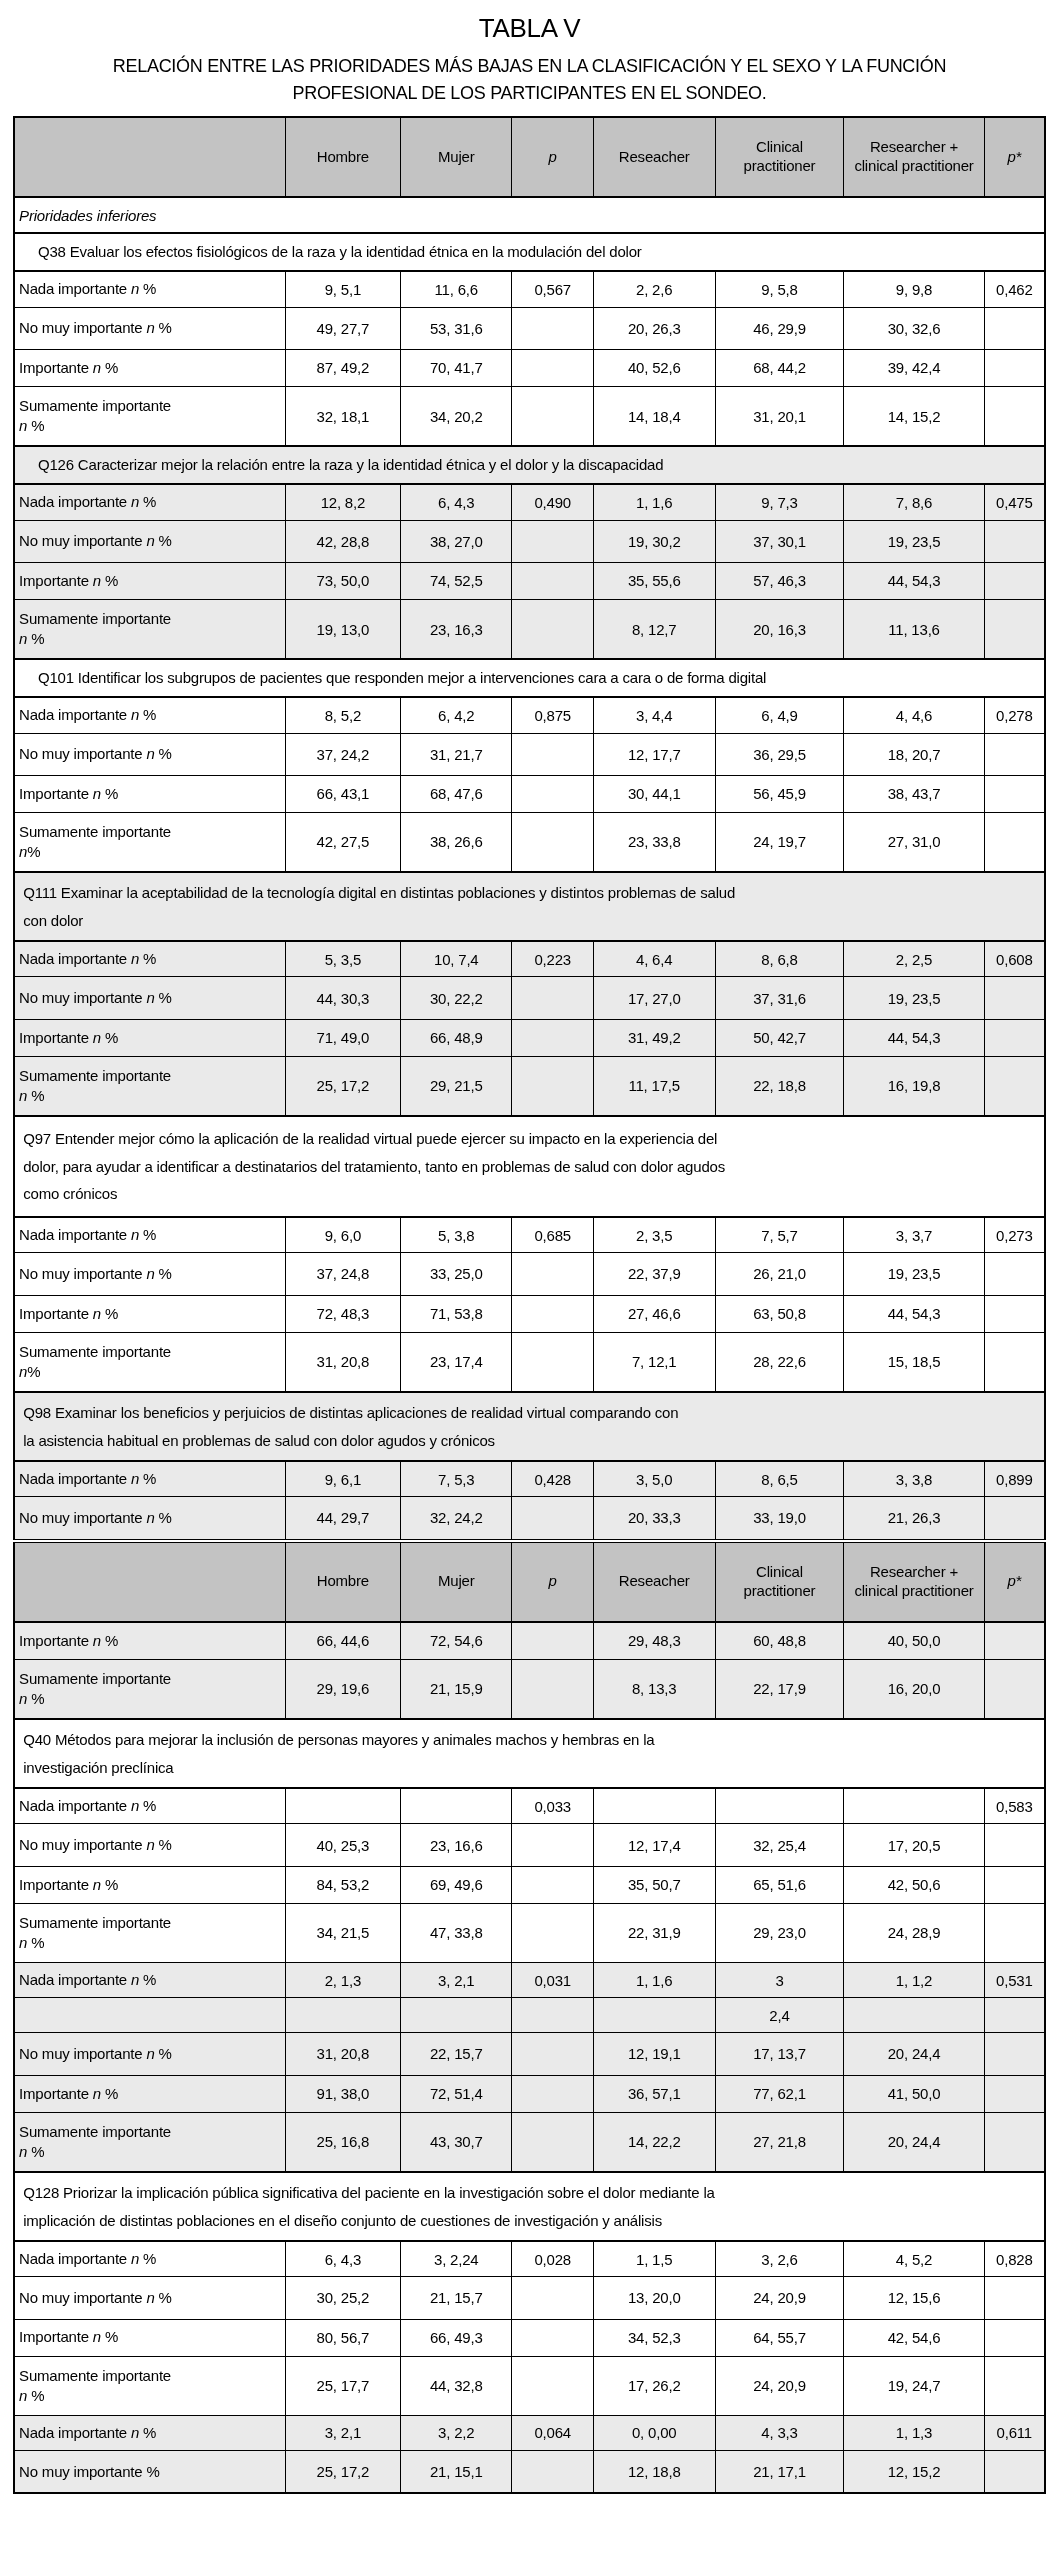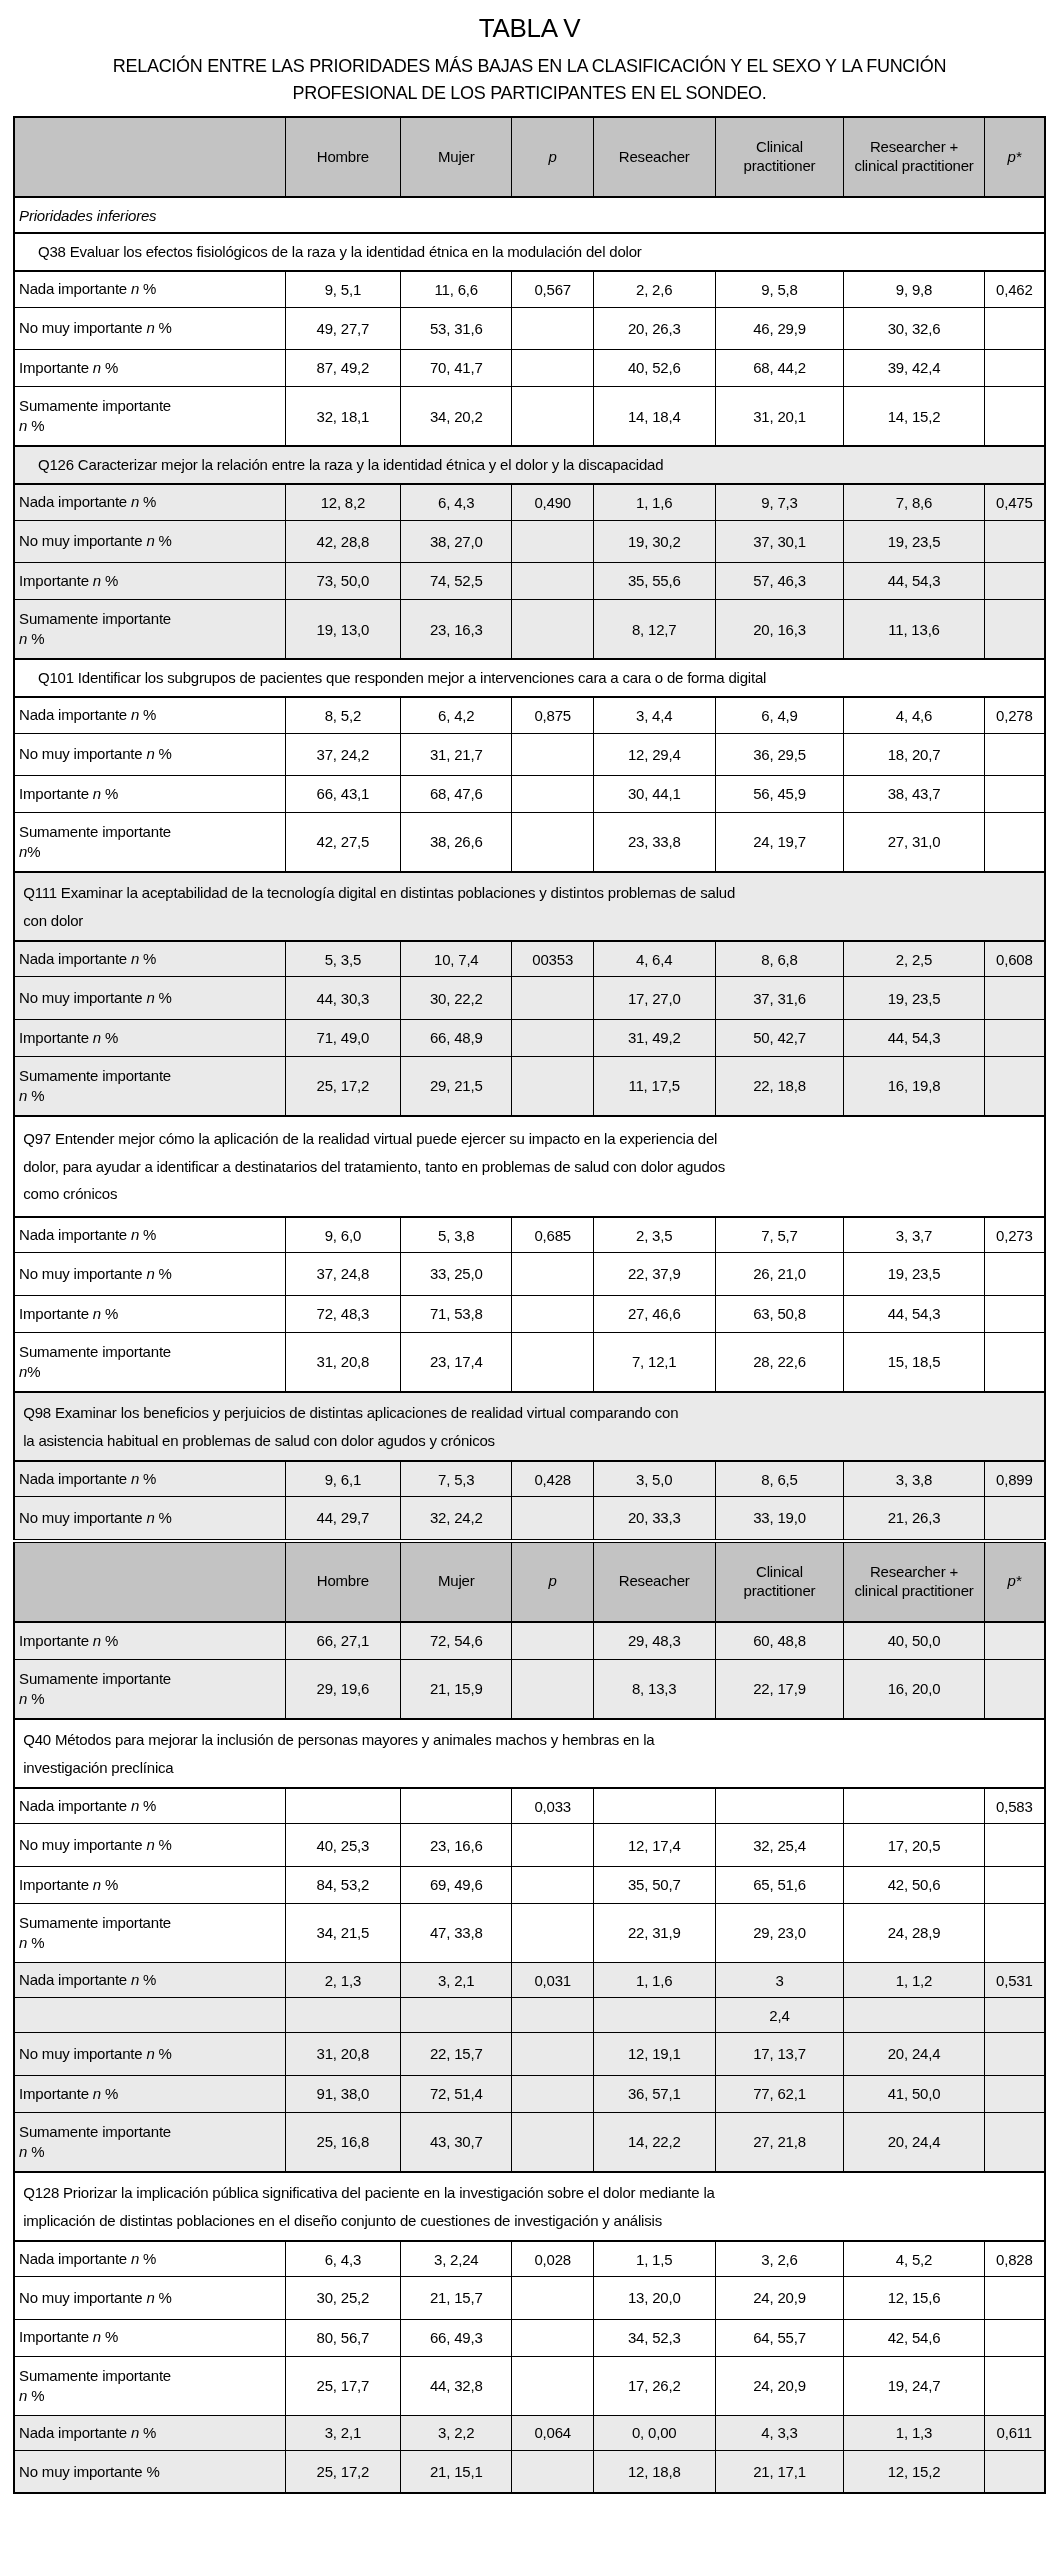--- a/index.html
+++ b/index.html
@@ -160,21 +160,21 @@
           <td class="c-val">3, 4,4</td>
           <td class="c-val">6, 4,9</td>
           <td class="c-val">4, 4,6</td>
           <td class="c-val">0,278</td>
         </tr>
         <tr class="drow s-white rt-nomuy">
           <td class="c-label">No muy importante <i>n</i> %</td>
           <td class="c-val">37, 24,2</td>
           <td class="c-val">31, 21,7</td>
           <td class="c-val"></td>
-          <td class="c-val">12, 29,4</td>
+          <td class="c-val">12, 17,7</td>
           <td class="c-val">36, 29,5</td>
           <td class="c-val">18, 20,7</td>
           <td class="c-val"></td>
         </tr>
         <tr class="drow s-white rt-imp">
           <td class="c-label">Importante <i>n</i> %</td>
           <td class="c-val">66, 43,1</td>
           <td class="c-val">68, 47,6</td>
           <td class="c-val"></td>
           <td class="c-val">30, 44,1</td>
@@ -193,21 +193,21 @@
           <td class="c-val"></td>
         </tr>
         <tr class="qrow s-grey q2">
           <td colspan="8" class="c-q">Q111 Examinar la aceptabilidad de la tecnología digital en distintas poblaciones y distintos problemas de salud
 con dolor</td>
         </tr>
         <tr class="drow s-grey rt-nada">
           <td class="c-label">Nada importante <i>n</i> %</td>
           <td class="c-val">5, 3,5</td>
           <td class="c-val">10, 7,4</td>
-          <td class="c-val">00353</td>
+          <td class="c-val">0,223</td>
           <td class="c-val">4, 6,4</td>
           <td class="c-val">8, 6,8</td>
           <td class="c-val">2, 2,5</td>
           <td class="c-val">0,608</td>
         </tr>
         <tr class="drow s-grey rt-nomuy">
           <td class="c-label">No muy importante <i>n</i> %</td>
           <td class="c-val">44, 30,3</td>
           <td class="c-val">30, 22,2</td>
           <td class="c-val"></td>
@@ -310,21 +310,21 @@
           <td class="c-hdr">Hombre</td>
           <td class="c-hdr">Mujer</td>
           <td class="c-hdr it">p</td>
           <td class="c-hdr">Reseacher</td>
           <td class="c-hdr">Clinical practitioner</td>
           <td class="c-hdr">Researcher + clinical practitioner</td>
           <td class="c-hdr it">p*</td>
         </tr>
         <tr class="drow s-grey rt-imp">
           <td class="c-label">Importante <i>n</i> %</td>
-          <td class="c-val">66, 27,1</td>
+          <td class="c-val">66, 44,6</td>
           <td class="c-val">72, 54,6</td>
           <td class="c-val"></td>
           <td class="c-val">29, 48,3</td>
           <td class="c-val">60, 48,8</td>
           <td class="c-val">40, 50,0</td>
           <td class="c-val"></td>
         </tr>
         <tr class="drow s-grey rt-sum">
           <td class="c-label">Sumamente importante<br><i>n</i> %</td>
           <td class="c-val">29, 19,6</td>

